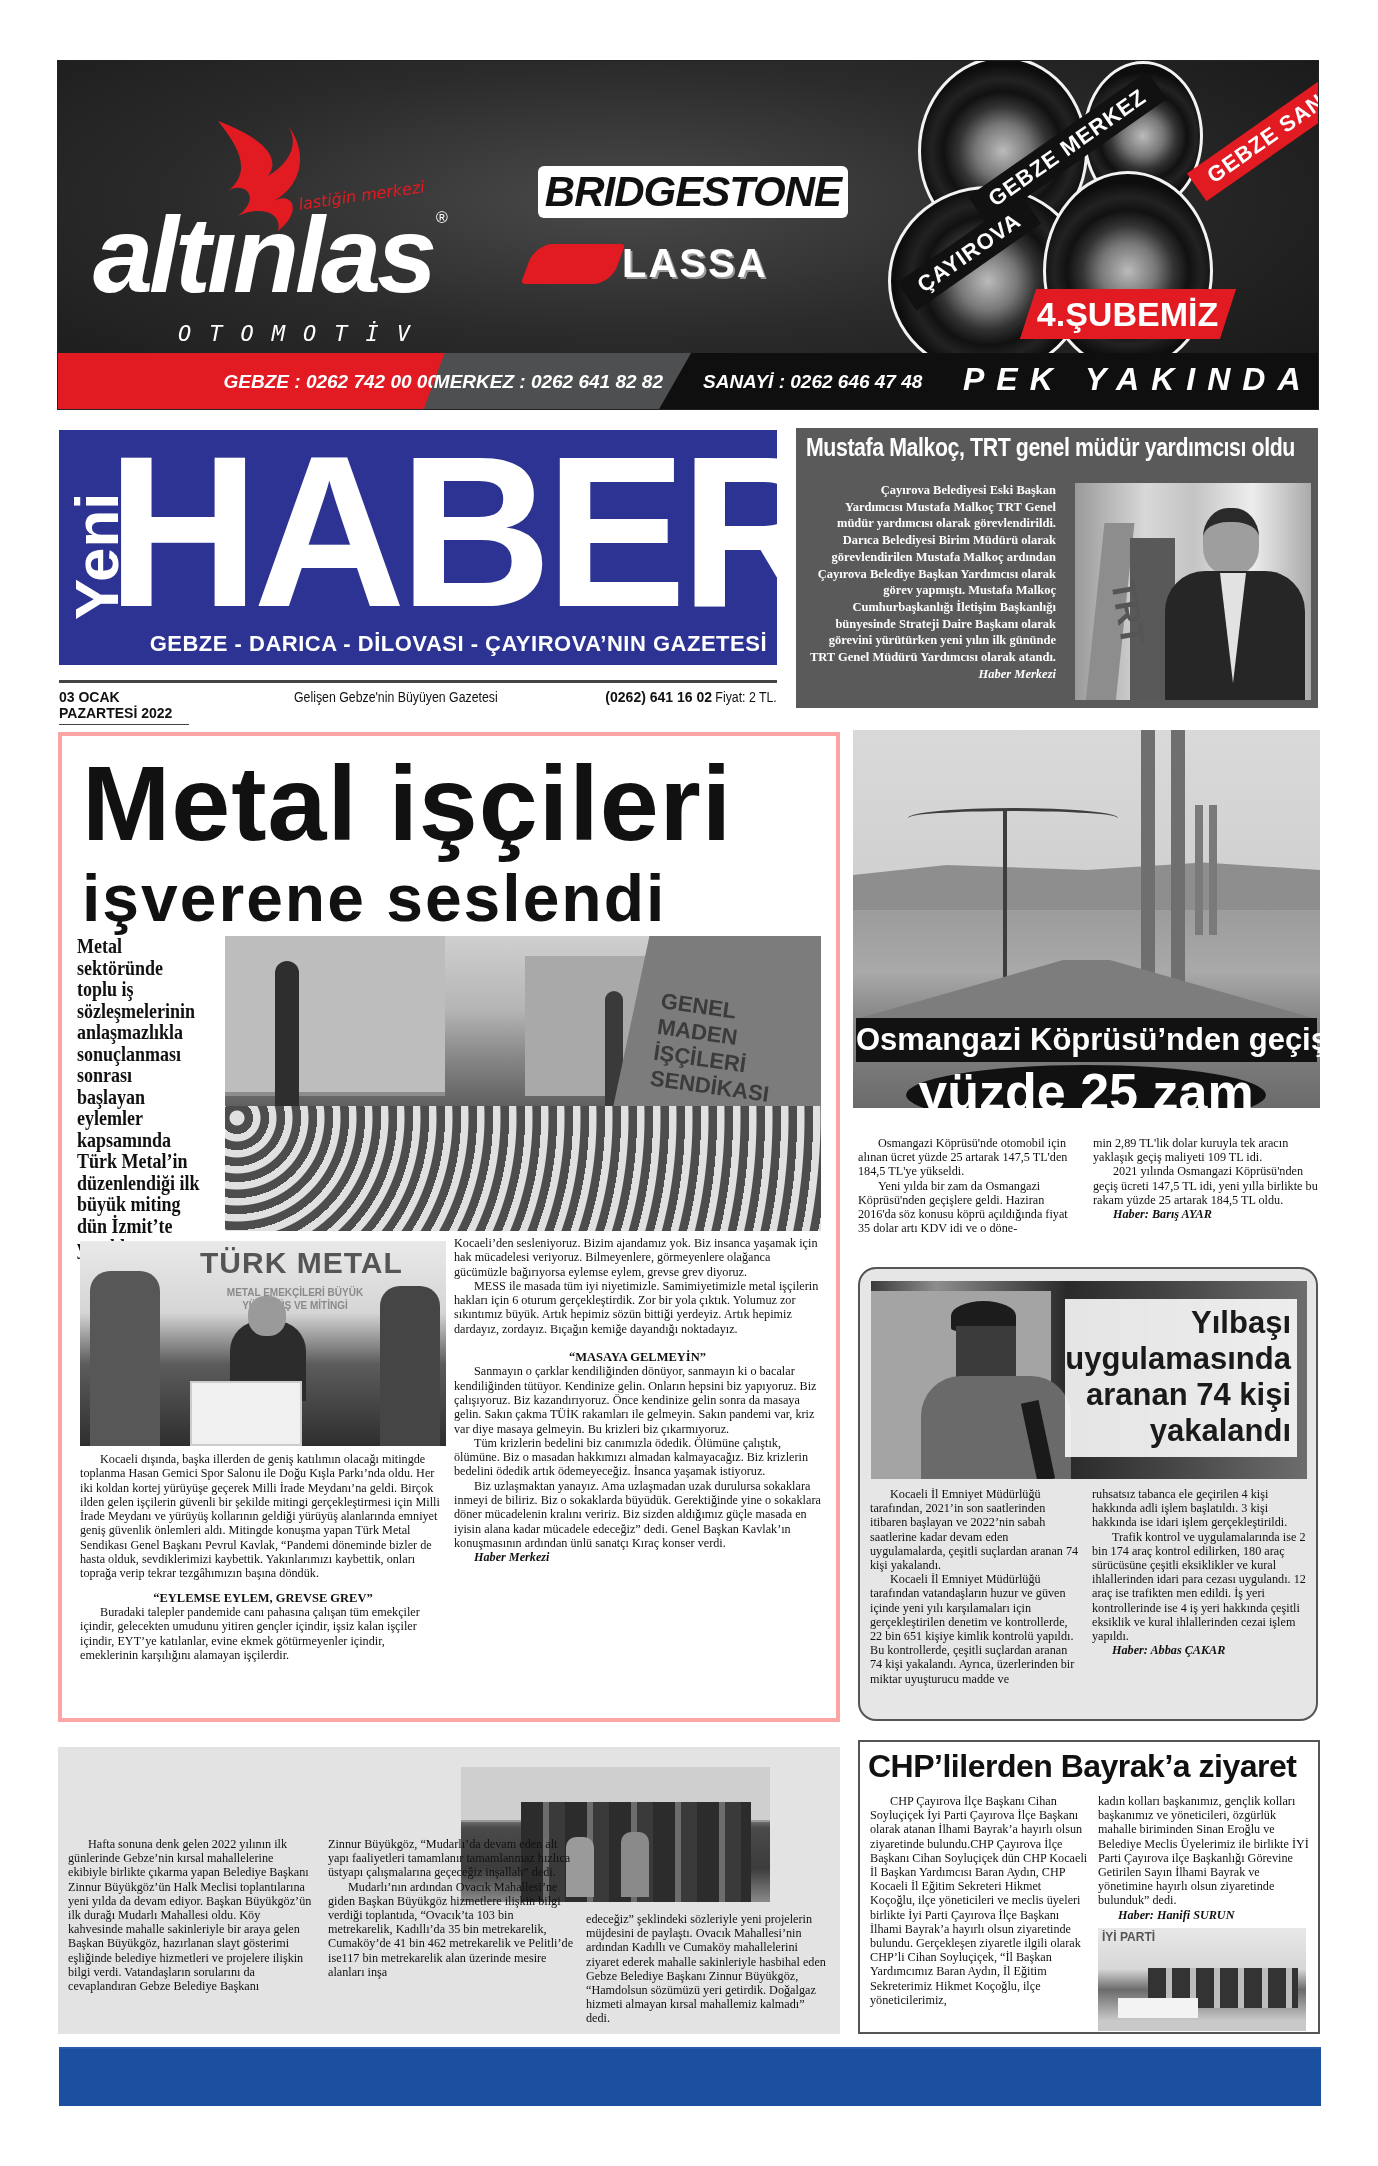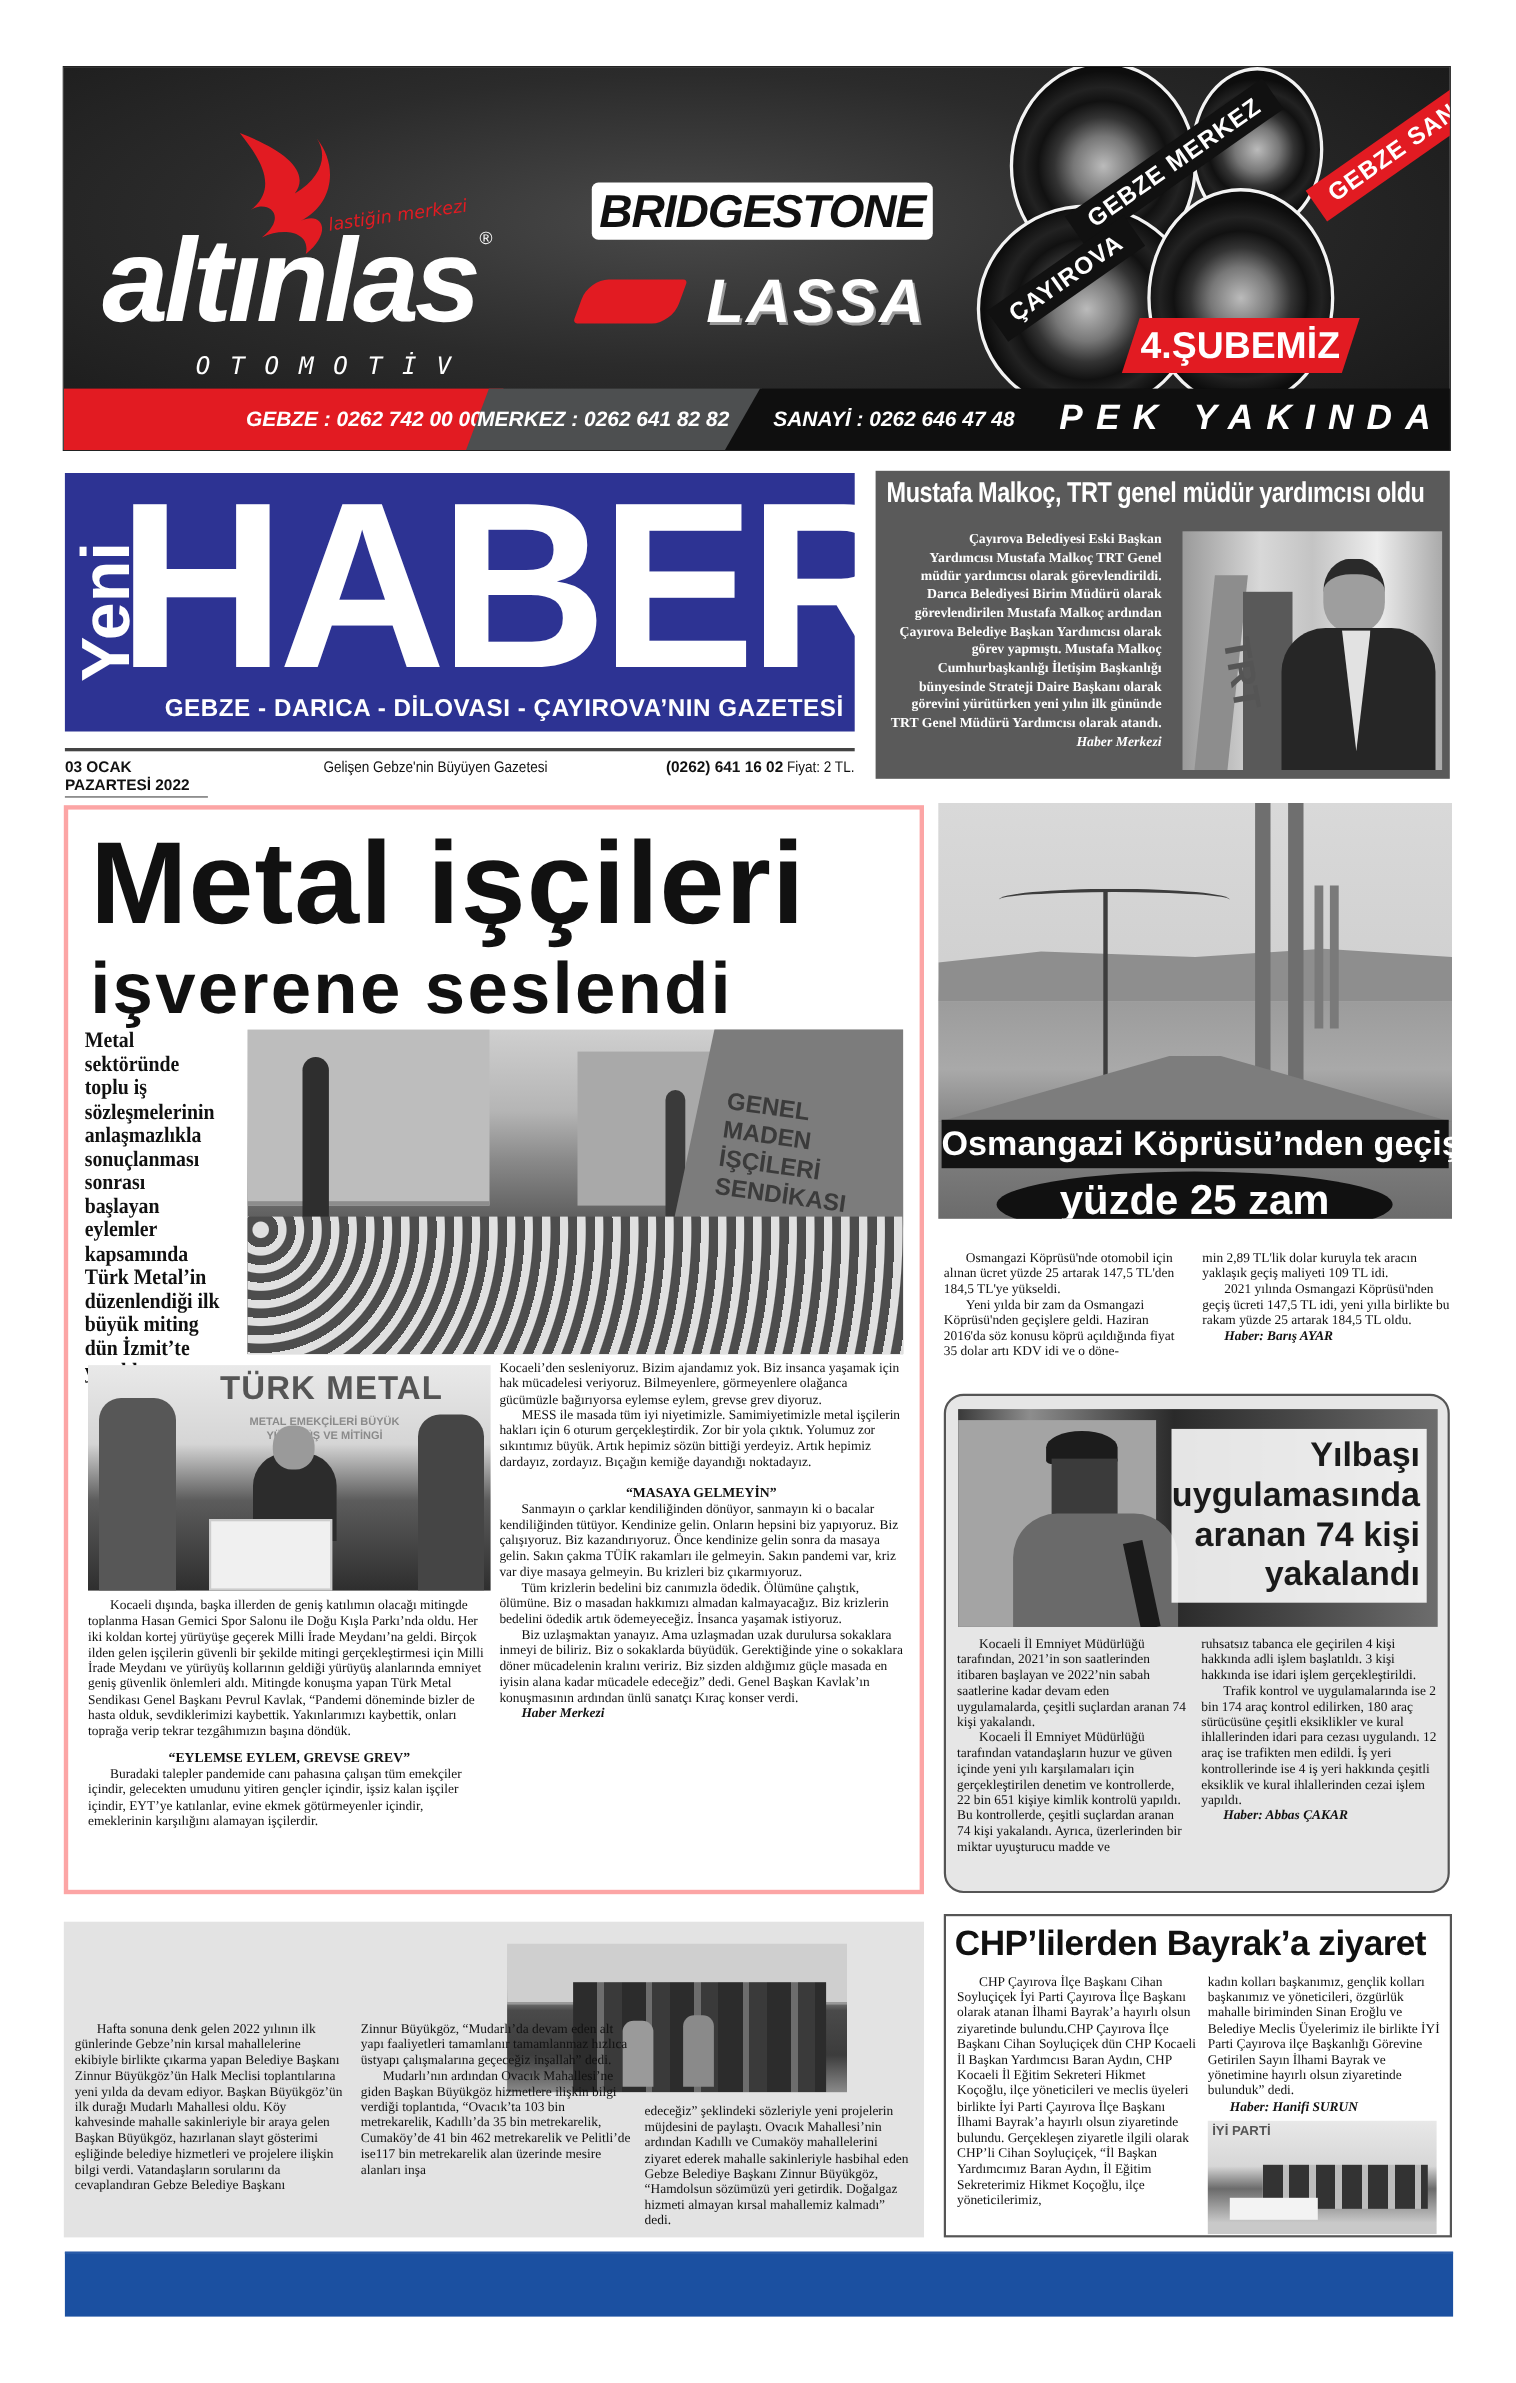--- a/index.html
+++ b/index.html
@@ -11,21 +11,21 @@
   #ad { left: 57px; top: 60px; width: 1262px; height: 350px; background: radial-gradient(ellipse at 45% 40%, #4a4a4a 0%, #2b2b2b 45%, #151515 100%); overflow: hidden; border: 1px solid #222; }
   #ad .flame { position: absolute; left: 140px; top: 55px; width: 110px; height: 120px; }
   #ad .brand { position: absolute; left: 35px; top: 140px; font-family: "Liberation Sans", sans-serif; font-weight: 900; font-size: 108px; color: #fff; letter-spacing: -4px; line-height: 1; font-style: italic; }
   #ad .reg { position: absolute; left: 378px; top: 148px; color: #fff; font-size: 16px; font-family: "Liberation Sans", sans-serif; }
   #ad .tagline { position: absolute; left: 240px; top: 125px; color: #e21b22; font-family: "DejaVu Sans", sans-serif; font-style: italic; font-size: 16px; transform: rotate(-8deg); }
   #ad .otomotiv { position: absolute; left: 120px; top: 260px; color: #fff; font-family: "DejaVu Sans Mono", monospace; font-size: 22px; letter-spacing: 18px; font-style: italic; }
   #ad .bridgestone { position: absolute; left: 480px; top: 105px; width: 310px; height: 52px; background: #fff; border-radius: 6px; display:flex; align-items:center; justify-content:center; }
   #ad .bridgestone span { font-family: "Liberation Sans", sans-serif; font-weight: 900; font-style: italic; font-size: 42px; color: #111; letter-spacing: -1px; }
   #ad .lassa { position: absolute; left: 470px; top: 180px; display:flex; align-items:center; }
   #ad .lassa .wave { width: 90px; height: 40px; background: #e21b22; transform: skewX(-20deg); border-radius: 18px 4px 18px 4px; margin-right: 4px; }
-  #ad .lassa span { font-family: "Liberation Sans", sans-serif; font-weight: 900; font-style: italic; font-size: 56px; color: #fff; letter-spacing: 2px; text-shadow: 2px 2px 0 #999; margin-left: 20px; }
+  #ad .lassa span { font-family: "Liberation Sans", sans-serif; font-weight: 900; font-size: 40px; color: #fff; letter-spacing: 2px; text-shadow: 2px 2px 0 #999; }
   #ad .tire { position: absolute; border-radius: 50%; background: radial-gradient(circle, #bbb 0%, #777 22%, #333 36%, #111 48%, #222 58%, #0d0d0d 70%); border: 3px solid #f3f3f3; }
   #ad .tag { position: absolute; color: #fff; font-family: "Liberation Sans", sans-serif; font-weight: 700; font-size: 22px; padding: 4px 16px; transform: rotate(-35deg); letter-spacing: 1px; white-space: nowrap; }
   #ad .tag.black { background: #111; }
   #ad .tag.red { background: #e21b22; }
   #ad .subemiz { position: absolute; left: 970px; top: 228px; width: 200px; height: 50px; background: #e21b22; color: #fff; font-family: "Liberation Sans", sans-serif; font-weight: 900; font-size: 34px; transform: skewX(-18deg); display:flex; align-items:center; justify-content:center; }
   #ad .subemiz span { transform: skewX(18deg); }
   #ad .bottom { position: absolute; left: 0; top: 292px; width: 100%; height: 58px; }
   #ad .seg { position: absolute; top: 0; height: 58px; display:flex; align-items:center; justify-content:flex-end; color:#fff; font-family: "Liberation Sans", sans-serif; font-style: italic; font-weight: 700; font-size: 19px; }
   #ad .seg.red { left: 0; width: 400px; background: #e21b22; padding-right: 20px; clip-path: polygon(0 0, 100% 0, 94% 100%, 0 100%); }
   #ad .seg.gray { left: 365px; width: 270px; background: #4d4f50; padding-right: 30px; clip-path: polygon(8% 0, 100% 0, 92% 100%, 0 100%); }
@@ -60,21 +60,21 @@
   #main .photo2 { position: absolute; left: 18px; top: 505px; width: 366px; height: 205px; background: linear-gradient(180deg, #e9e9e9 0%, #d5d5d5 35%, #5c5c5c 60%, #2e2e2e 100%); overflow:hidden; }
   #main .col { position: absolute; font-family: "Liberation Serif", serif; font-size: 12.2px; line-height: 14.3px; color: #111; }
   #main .col p { text-indent: 20px; }
   #main .col p.noi { text-indent: 0; }
   #main .col h4 { text-align: center; font-weight: 700; font-size: 12.5px; margin: 10px 0 0 0; }
   #main .col .by { font-style: italic; font-weight: 700; text-indent: 20px; }
 
   
   #bridge { left: 853px; top: 730px; width: 467px; height: 378px; overflow: hidden; background: linear-gradient(180deg, #d9d9d9 0%, #d0d0d0 42%, #9c9c9c 48%, #a9a9a9 64%, #8a8a8a 75%, #6b6b6b 100%); }
   #bridge .band { position: absolute; left: 3px; top: 288px; width: 461px; height: 44px; background: #121212; color: #fff; font-family: "Liberation Sans", sans-serif; font-weight: 700; font-size: 31px; text-align: center; line-height: 44px; white-space: nowrap; }
-  #bridge .oval { position: absolute; left: 53px; top: 335px; width: 360px; height: 60px; border-radius: 50%; background: #111; color: #fff; font-family: "Liberation Sans", sans-serif; font-weight: 700; font-size: 38px; text-align: center; line-height: 55px; }
+  #bridge .oval { position: absolute; left: 53px; top: 335px; width: 360px; height: 60px; border-radius: 50%; background: #111; color: #fff; font-family: "Liberation Sans", sans-serif; font-weight: 700; font-size: 52px; text-align: center; line-height: 55px; }
   .twocol { position: absolute; font-family: "Liberation Serif", serif; font-size: 12.2px; line-height: 14.2px; color: #111; }
   .twocol p { text-indent: 20px; }
   .twocol p.noi { text-indent: 0; }
   .twocol .by { font-style: italic; font-weight: 700; text-indent: 20px; }
 
   
   #yilbasi { left: 858px; top: 1267px; width: 460px; height: 454px; border: 2px solid #555; border-radius: 18px; background: #e6e6e6; overflow: hidden; }
   #yilbasi .photo { position: absolute; left: 11px; top: 12px; width: 436px; height: 198px; background: linear-gradient(90deg, #3a3a3a 0%, #8d8d8d 15%, #5b5b5b 30%, #2a2a2a 45%, #474747 70%, #6d6d6d 100%); overflow:hidden; }
   #yilbasi .headbox { position: absolute; left: 205px; top: 30px; width: 232px; height: 158px; background: rgba(255,255,255,0.88); padding: 6px 6px 0 0; text-align: right; font-family: "Liberation Sans", sans-serif; font-weight: 700; font-size: 31px; line-height: 36px; color: #1a1a1a; }
 

